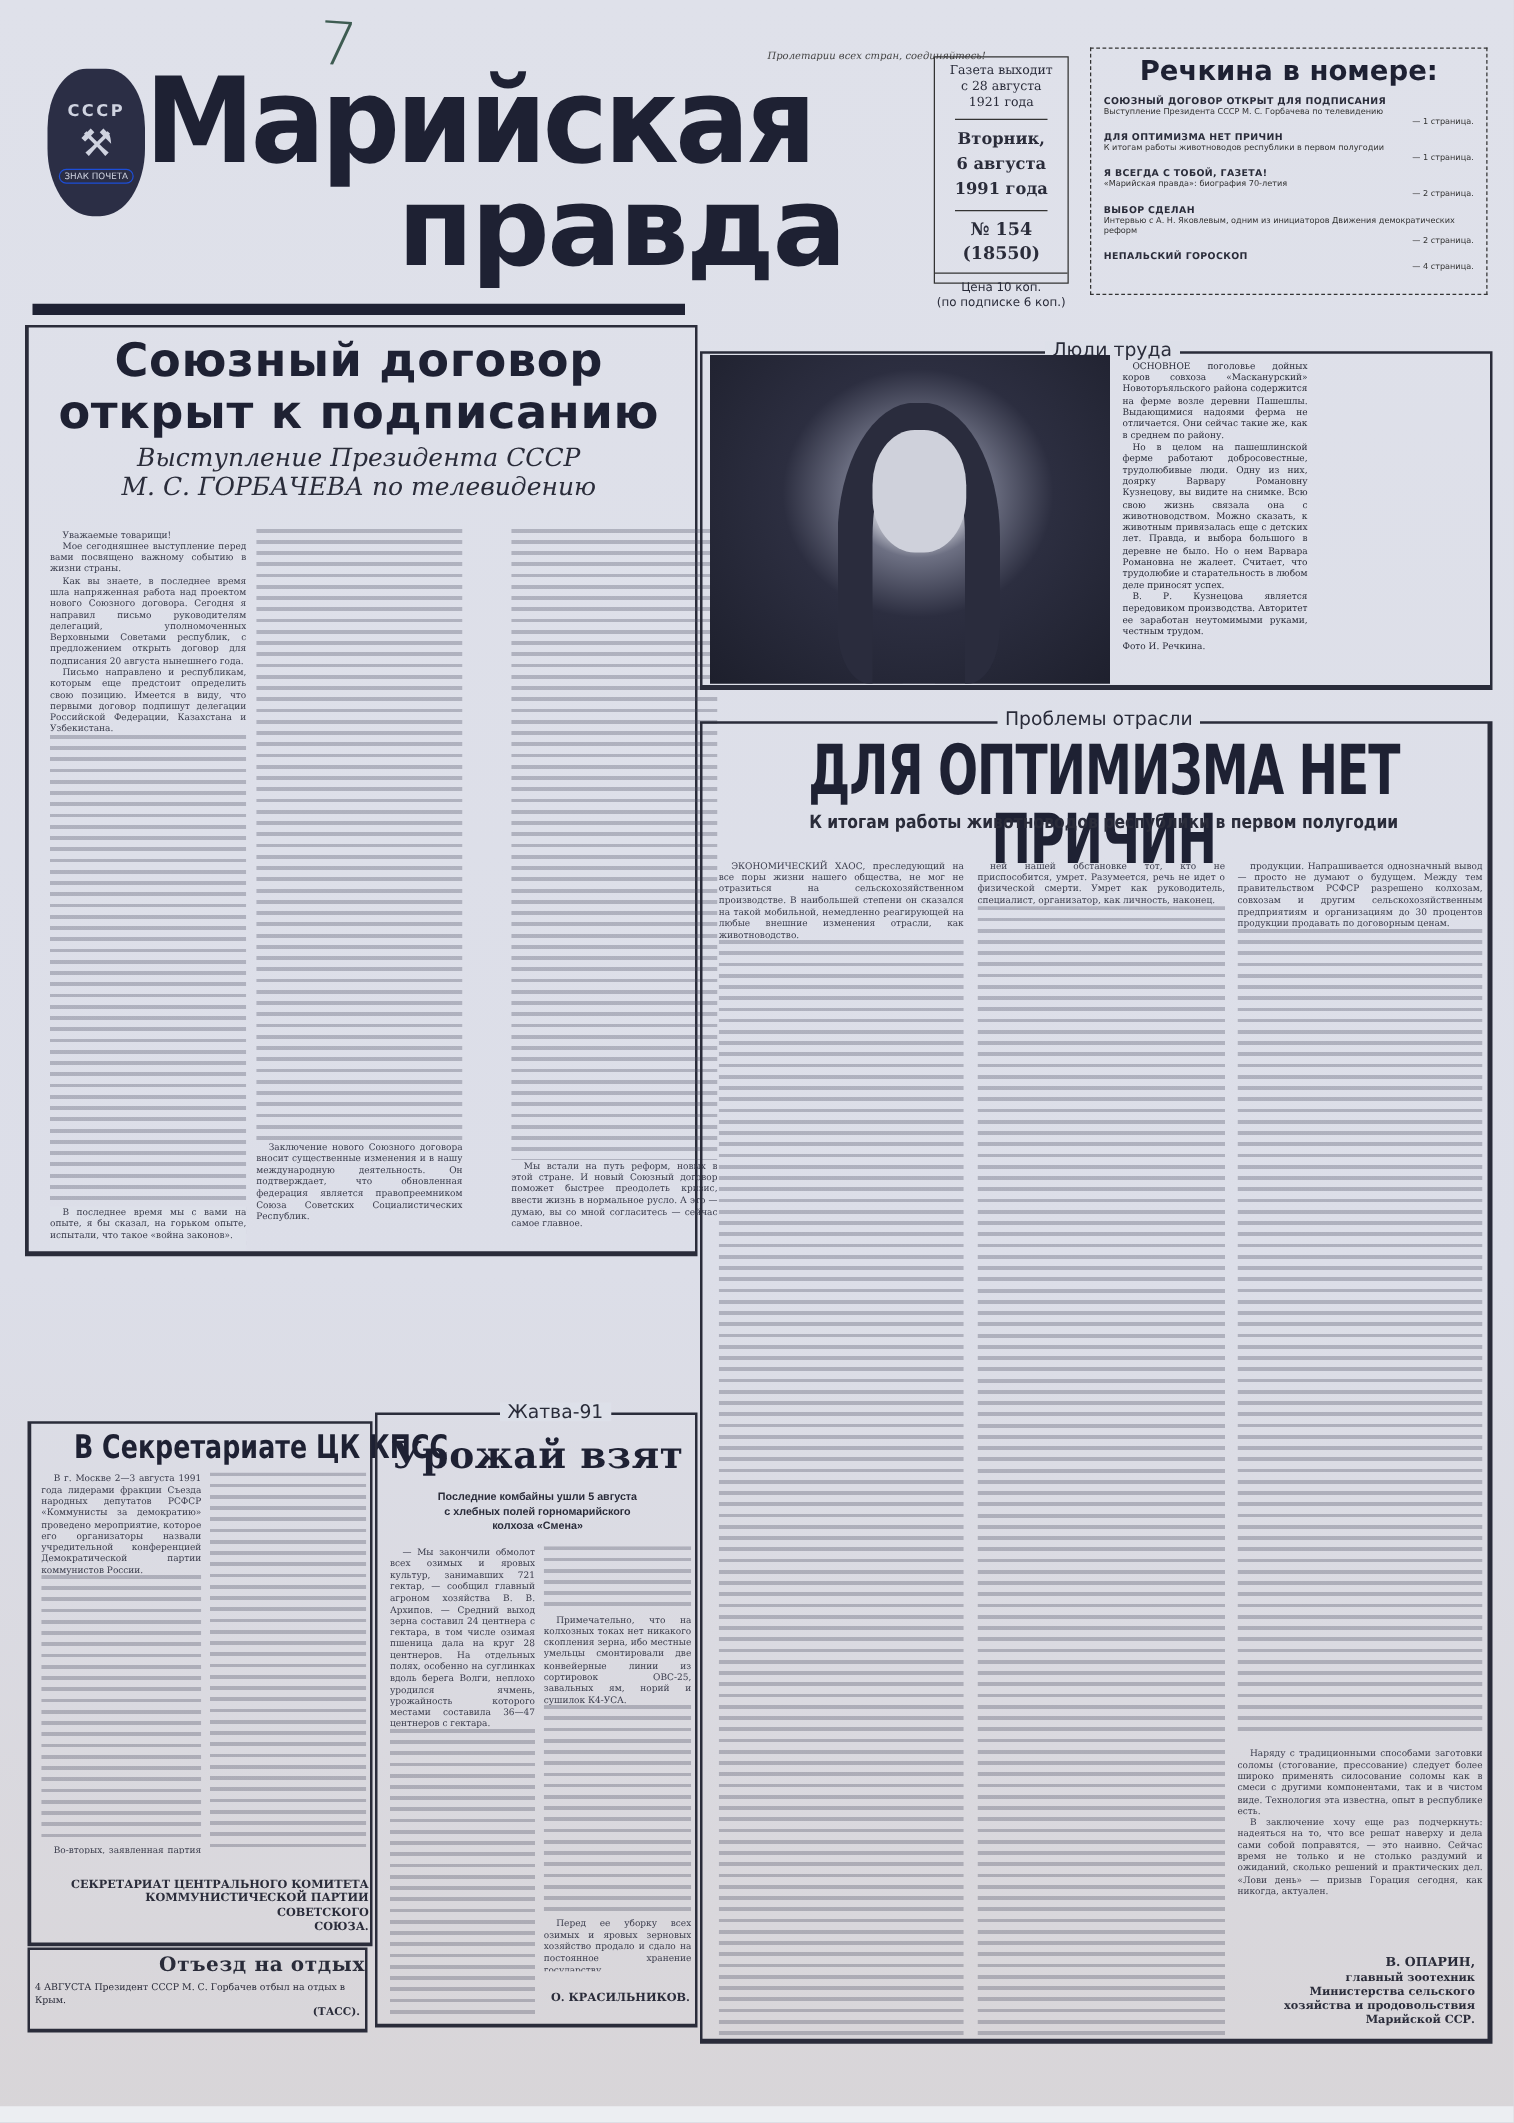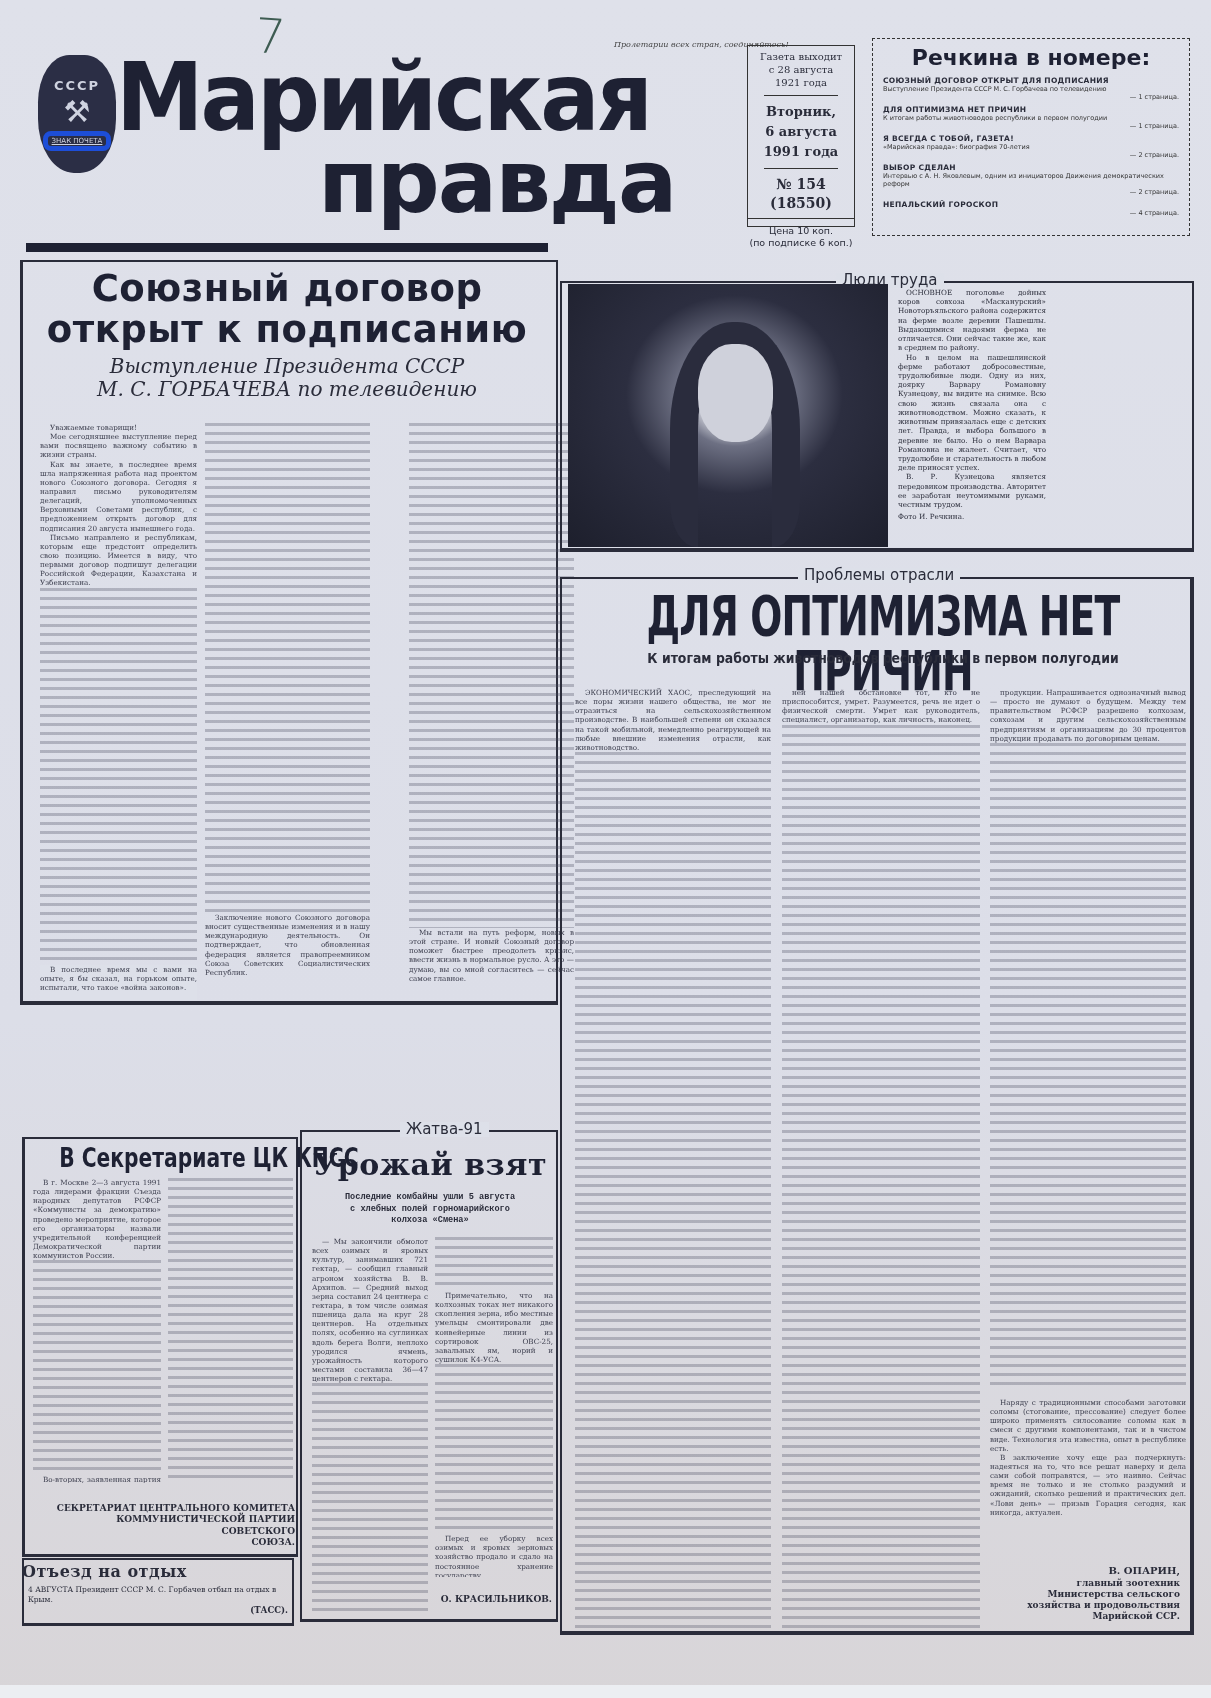--- a/index.html
+++ b/index.html
@@ -24,21 +24,21 @@
   }
   
   .emblem {
     position: absolute; left: 38px; top: 55px; width: 78px; height: 118px;
     border-radius: 40% 40% 46% 46%; background: #2b2e45;
     display: flex; flex-direction: column; align-items: center; justify-content: center;
     color: #cfd3e0; font-family: "DejaVu Sans", sans-serif;
   }
   .emblem .cccp { font-size: 13px; font-weight: bold; letter-spacing: 2px; }
   .emblem .figs { font-size: 30px; line-height: 1; margin: 4px 0; }
-  .emblem .znak { font-size: 7px; border: 5px solid #1d4ed8; border-radius: 8px; padding: 1px 4px; text-decoration: underline; }
+  .emblem .znak { font-size: 7px; border: 1px solid #1d4ed8; border-radius: 8px; padding: 1px 4px; }
   .title-1 {
     position: absolute; left: 116px; top: 50px; font-family: "DejaVu Sans", sans-serif;
     font-weight: bold; font-size: 88px; letter-spacing: -3px; color: #1e2133; line-height: 1;
     transform: scaleY(1.08); transform-origin: top left;
   }
   .title-2 {
     position: absolute; left: 318px; top: 138px; font-family: "DejaVu Sans", sans-serif;
     font-weight: bold; font-size: 88px; letter-spacing: -2px; color: #1e2133; line-height: 1;
     transform: scaleY(1.0); transform-origin: top left;
   }
@@ -128,24 +128,24 @@
   .signature {
     position: absolute; font-family: "DejaVu Serif", serif; font-weight: bold; font-size: 9px;
     text-align: right; line-height: 1.25; color: #2a2c3a;
   }
   .harvest-title {
     position: absolute; left: 305px; top: 1147px; width: 250px; text-align: center;
     font-family: "DejaVu Serif", serif; font-weight: bold; font-size: 30px; color: #1e2133; letter-spacing: .5px;
   }
   .harvest-sub {
     position: absolute; left: 302px; top: 1192px; width: 256px; text-align: center;
-    font-family: Liberation Mono, monospace; font-weight: bold; font-size: 8.6px; line-height: 1.35;
+    font-family: Liberation Sans, sans-serif; font-weight: bold; font-size: 8.6px; line-height: 1.35;
   }
   .vacation-title {
-    position: absolute; left: 22px; top: 1562px; width: 270px; text-align: left;
+    position: absolute; left: 22px; top: 1562px; width: 270px; text-align: right;
     font-family: "DejaVu Serif", serif; font-weight: bold; font-size: 16px; color: #2a2c3a; letter-spacing: .5px;
   }
   .vacation-text {
     position: absolute; left: 28px; top: 1585px; width: 262px; font-size: 7.5px; line-height: 1.3;
   }
   .vacation-src {
     position: absolute; left: 200px; top: 1605px; width: 88px; text-align: right; font-weight: bold; font-size: 8.5px;
   }
 </style>
 </head>

